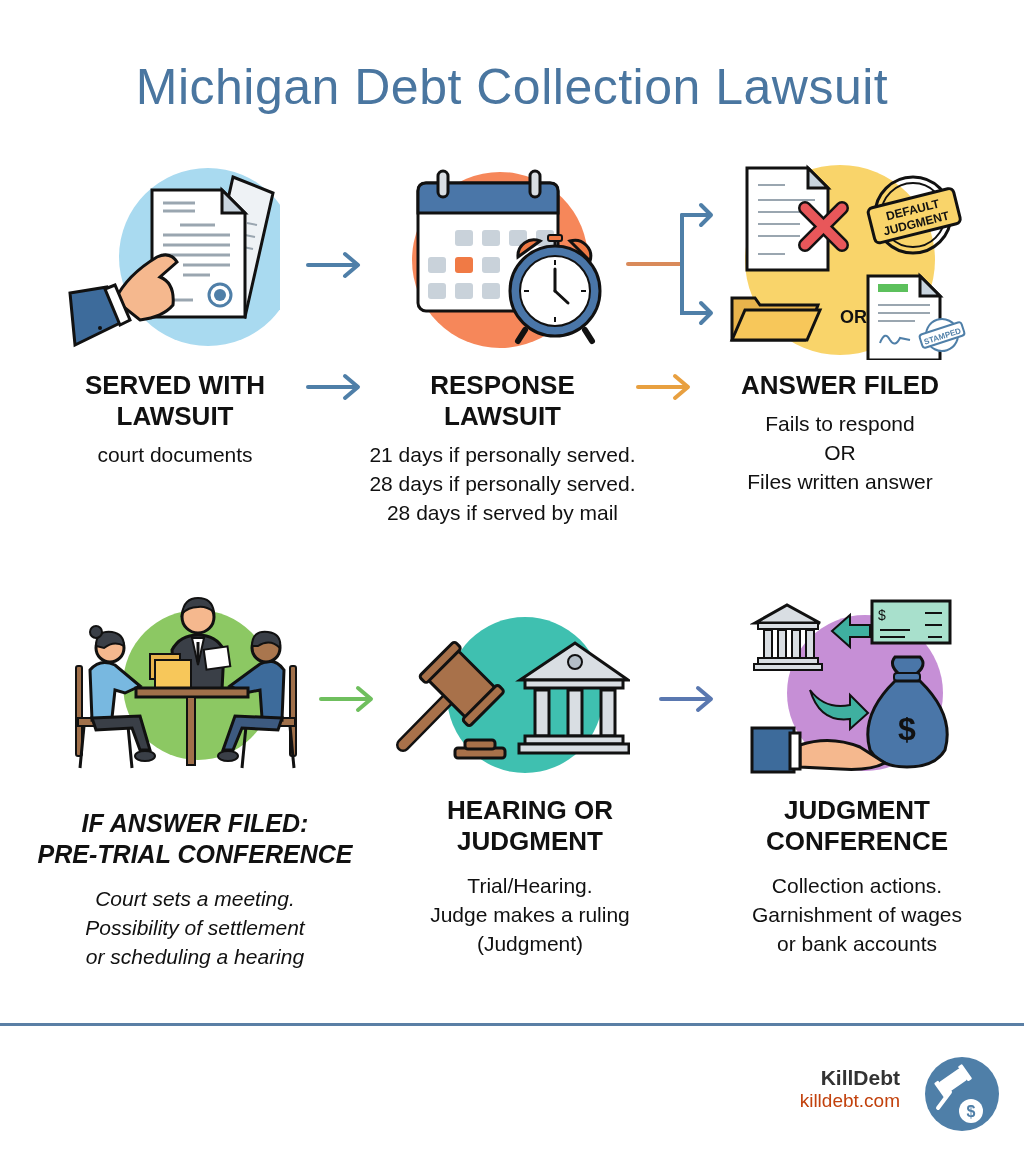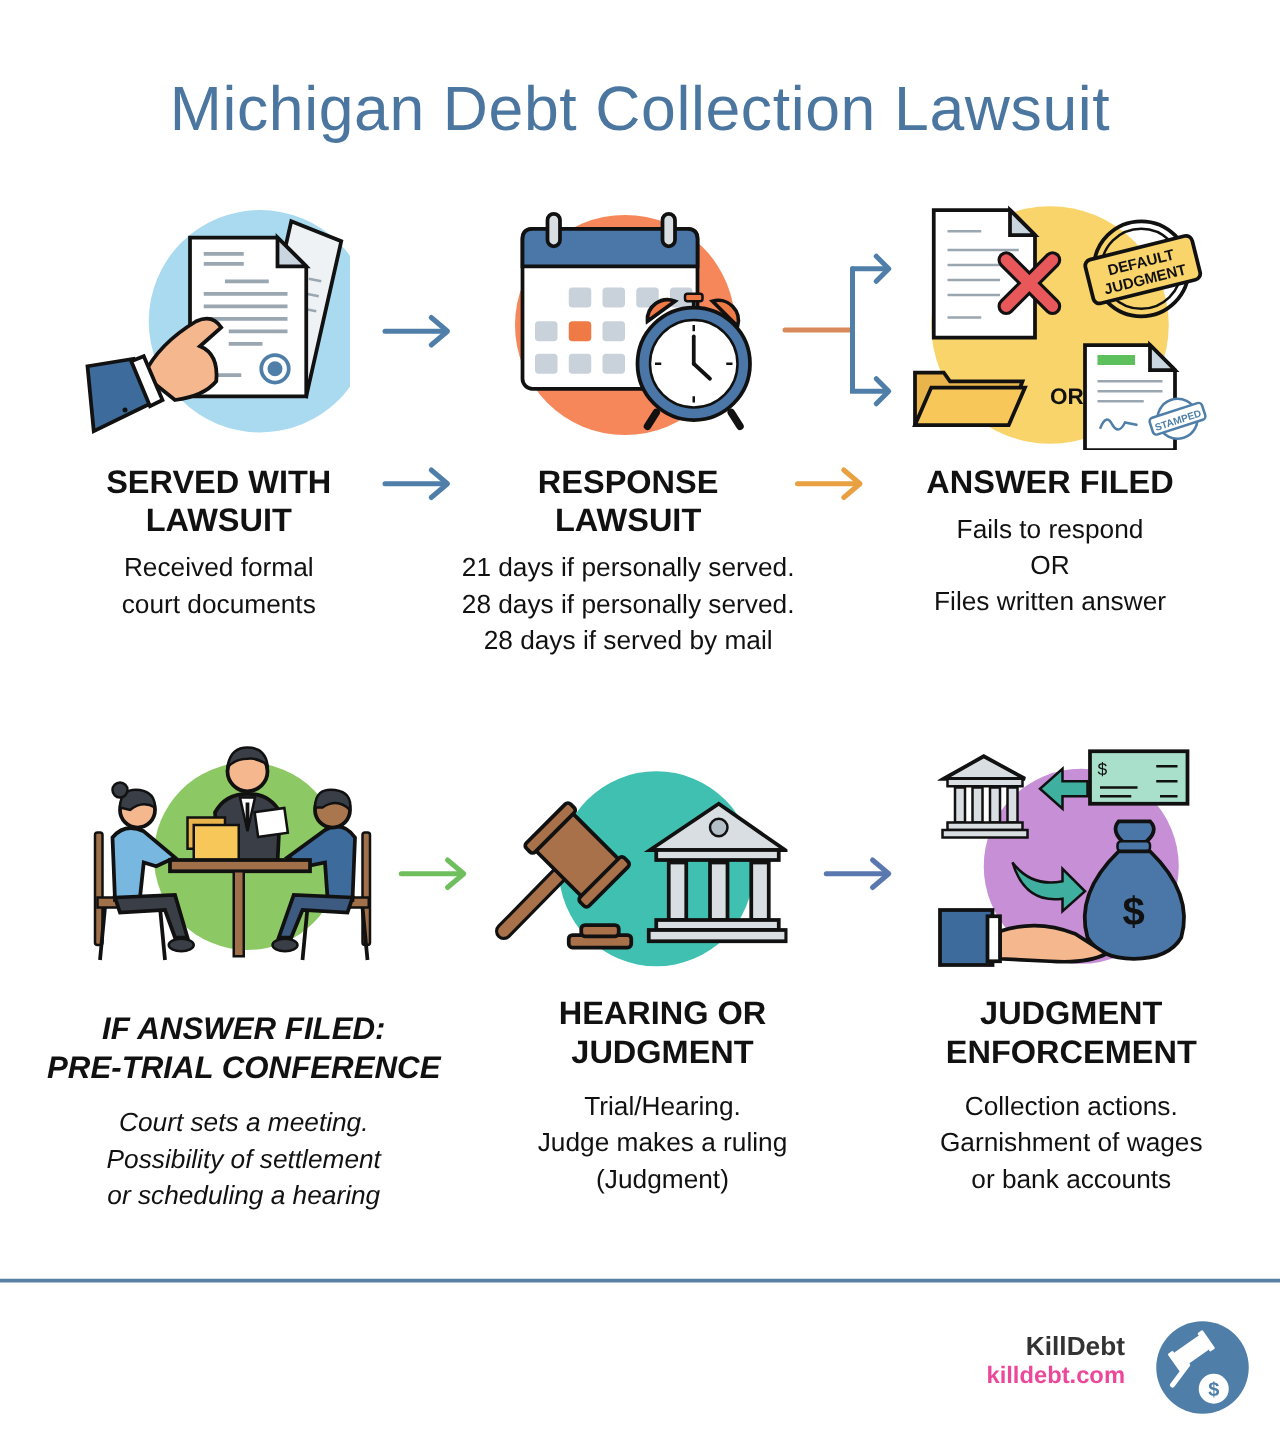--- a/index.html
+++ b/index.html
@@ -6,21 +6,21 @@
   body{width:1024px;height:1154px;position:relative;overflow:hidden;font-family:"Liberation Sans","DejaVu Sans",sans-serif;color:#111;}
   .title{position:absolute;top:58px;left:0;width:1024px;text-align:center;font-size:50px;font-weight:normal;color:#4a76a0;letter-spacing:0.5px;}
   .icon{position:absolute;}
   .step-text{position:absolute;text-align:center;}
   .step-title{font-weight:bold;font-size:26px;line-height:31px;color:#111;}
   .step-desc{font-size:21px;line-height:29px;color:#111;margin-top:8px;}
   .arrow{position:absolute;}
   .divider{position:absolute;left:0;top:1023px;width:1024px;height:3px;background:#5a7fa5;}
   .brand{position:absolute;right:124px;top:1066px;text-align:right;}
   .brand-name{font-size:21px;font-weight:bold;color:#333;line-height:24px;}
-  .brand-url{font-size:19px;color:#ec4899;line-height:22px;font-weight:bold;}
+  .brand-url{font-size:19px;color:#c2410c;line-height:22px;}
   .logo{position:absolute;left:924px;top:1056px;width:76px;height:76px;}
 </style>
 </head>
 <body>
 
 <div class="title">Michigan Debt Collection Lawsuit</div>
 
 <svg class="icon" style="left:65px;top:165px" width="215" height="195" viewBox="0 0 215 195">
   <circle cx="143" cy="92" r="89" fill="#a9daf0"></circle>
   <polygon points="168,12 208,28 180,152 140,136" fill="#eef2f5" stroke="#111" stroke-width="3"></polygon>
@@ -153,21 +153,20 @@
     <text x="222" y="179" text-anchor="middle" font-family="Liberation Sans, sans-serif" font-weight="bold" font-size="8" fill="#4f7fa8">STAMPED</text>
   </g>
 </svg>
 
 <div class="step-text" style="left:30px;top:370px;width:290px;">
   <div class="step-title">
       <div>SERVED WITH</div>
       <div>LAWSUIT</div>
     </div>
   <div class="step-desc">
-      <div>Received formal</div>
       <div>court documents</div>
     </div>
 </div>
 <div class="step-text" style="left:340px;top:370px;width:325px;">
   <div class="step-title">
       <div>RESPONSE</div>
       <div>LAWSUIT</div>
     </div>
   <div class="step-desc">
       <div>21 days if personally served.</div>
@@ -301,21 +300,21 @@
     </div>
   <div class="step-desc" style="margin-top:14px;">
       <div>Trial/Hearing.</div>
       <div>Judge makes a ruling</div>
       <div>(Judgment)</div>
     </div>
 </div>
 <div class="step-text" style="left:712px;top:795px;width:290px;">
   <div class="step-title">
       <div>JUDGMENT</div>
-      <div>ENFORCEMENT</div>
+      <div>CONFERENCE</div>
     </div>
   <div class="step-desc" style="margin-top:14px;">
       <div>Collection actions.</div>
       <div>Garnishment of wages</div>
       <div>or bank accounts</div>
     </div>
 </div>
 
 <div class="divider"></div>
 

